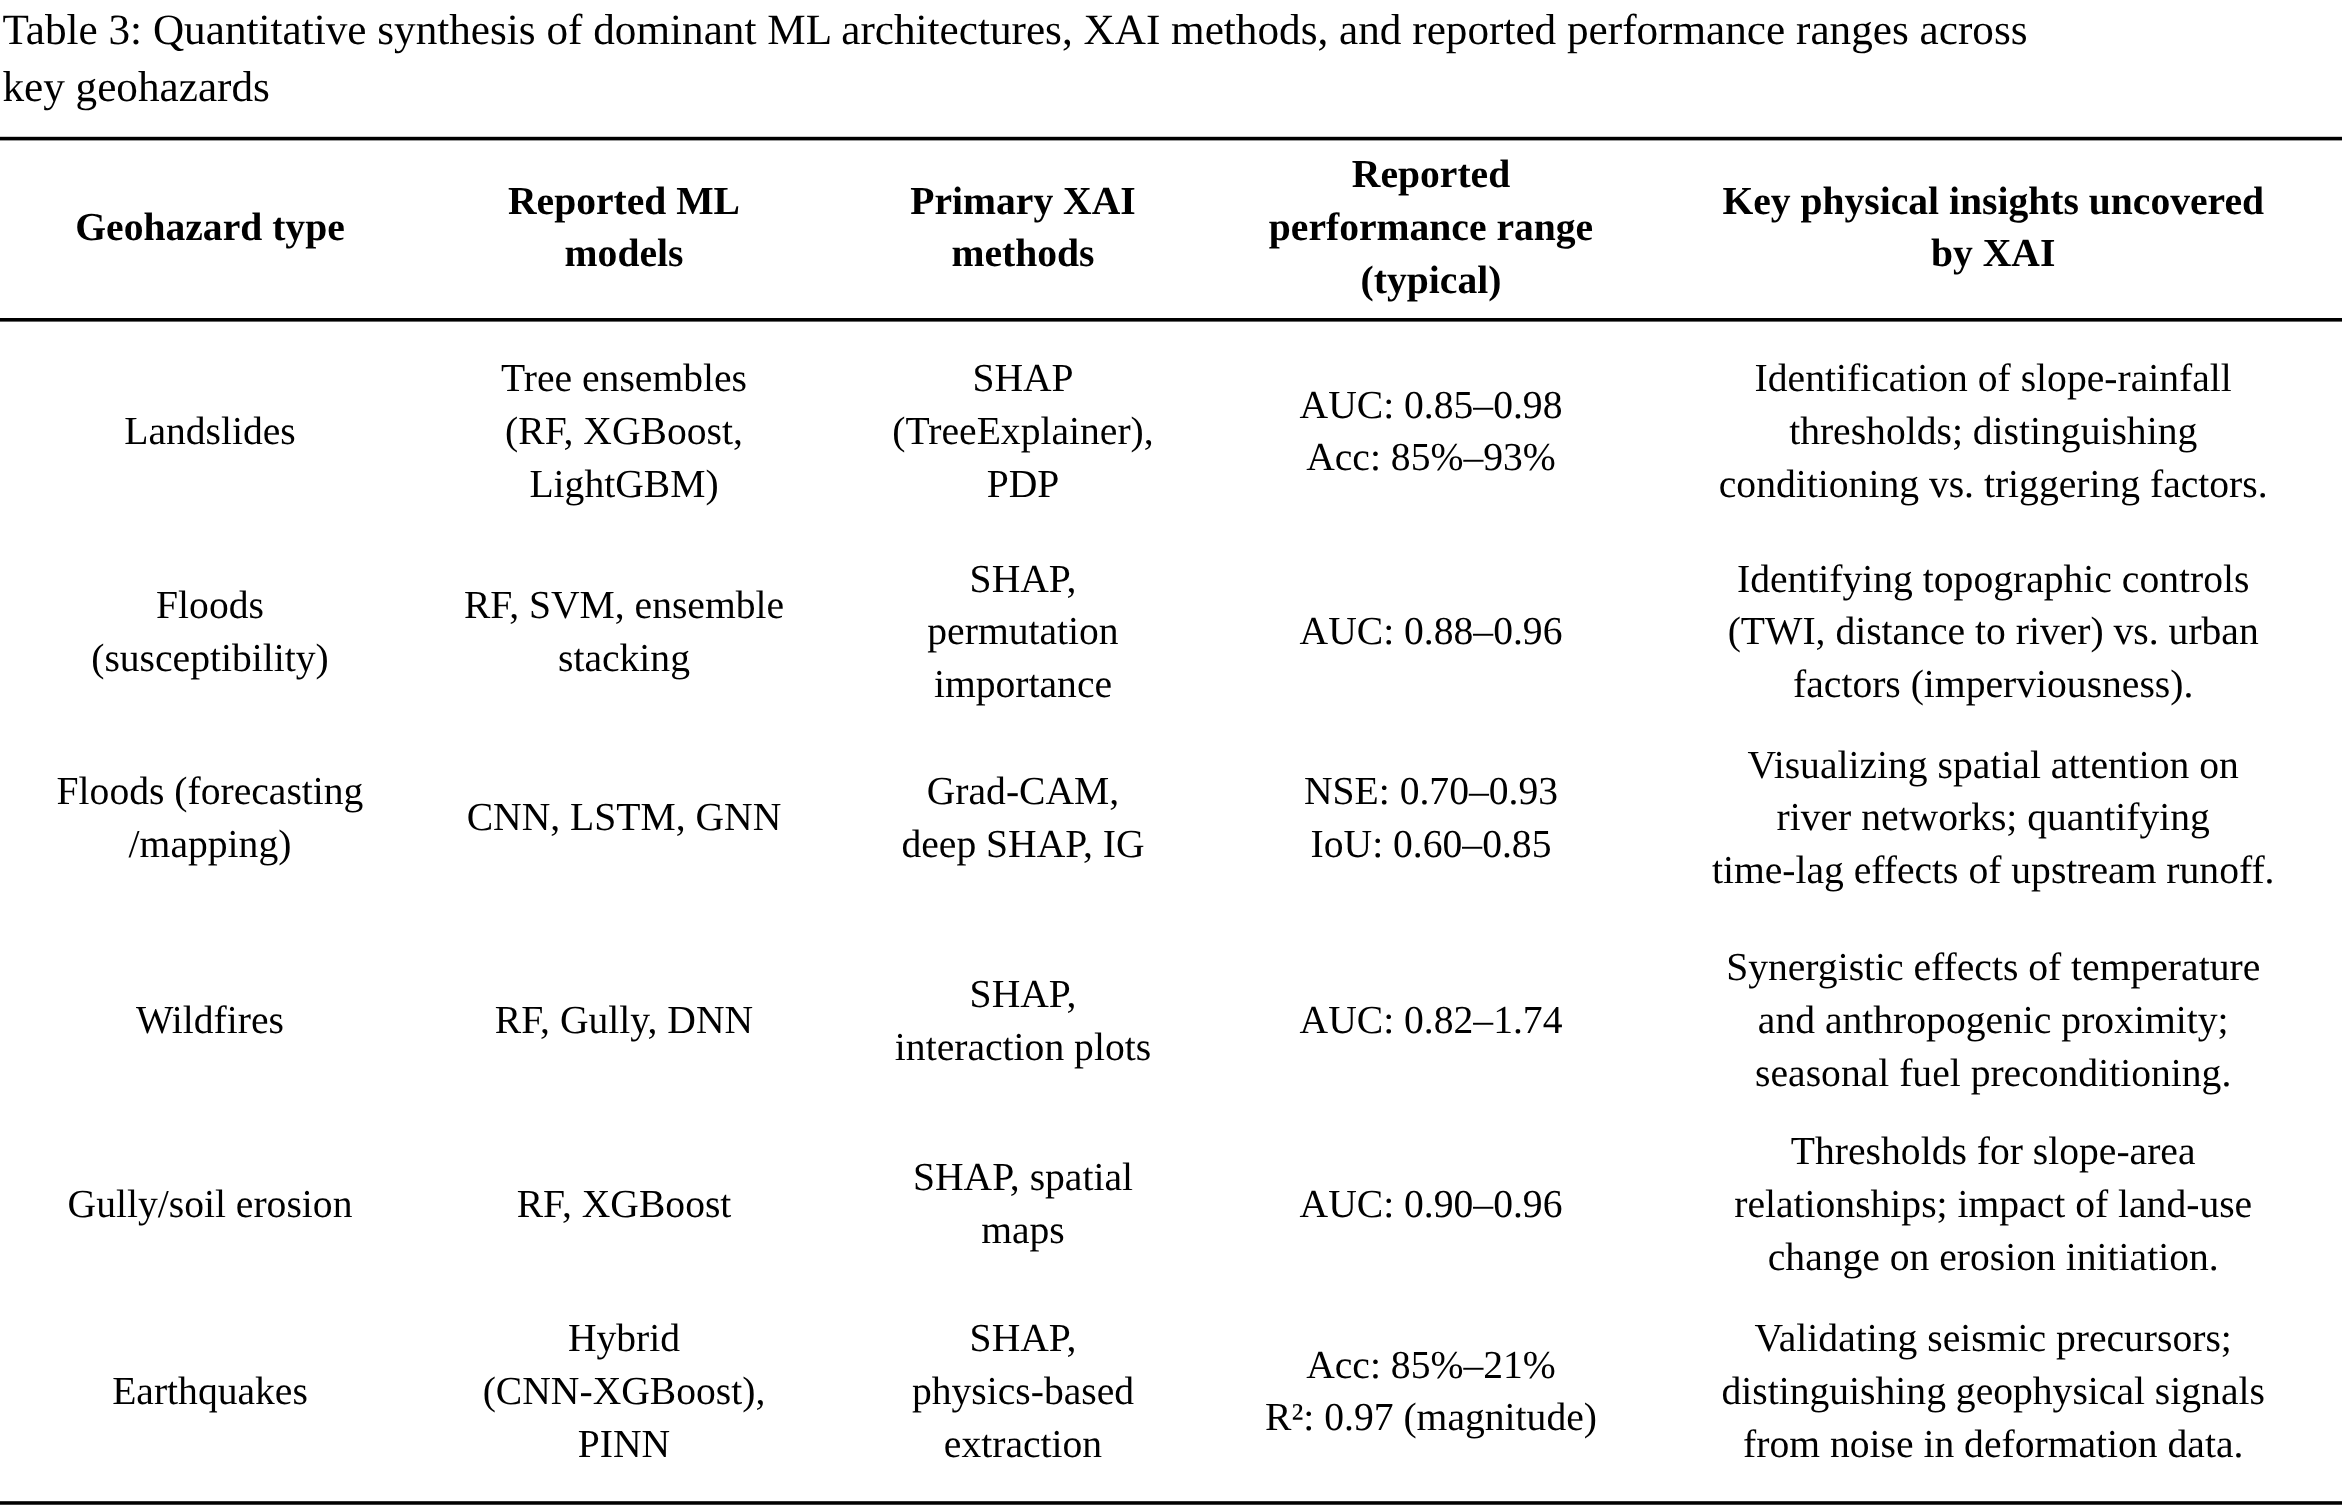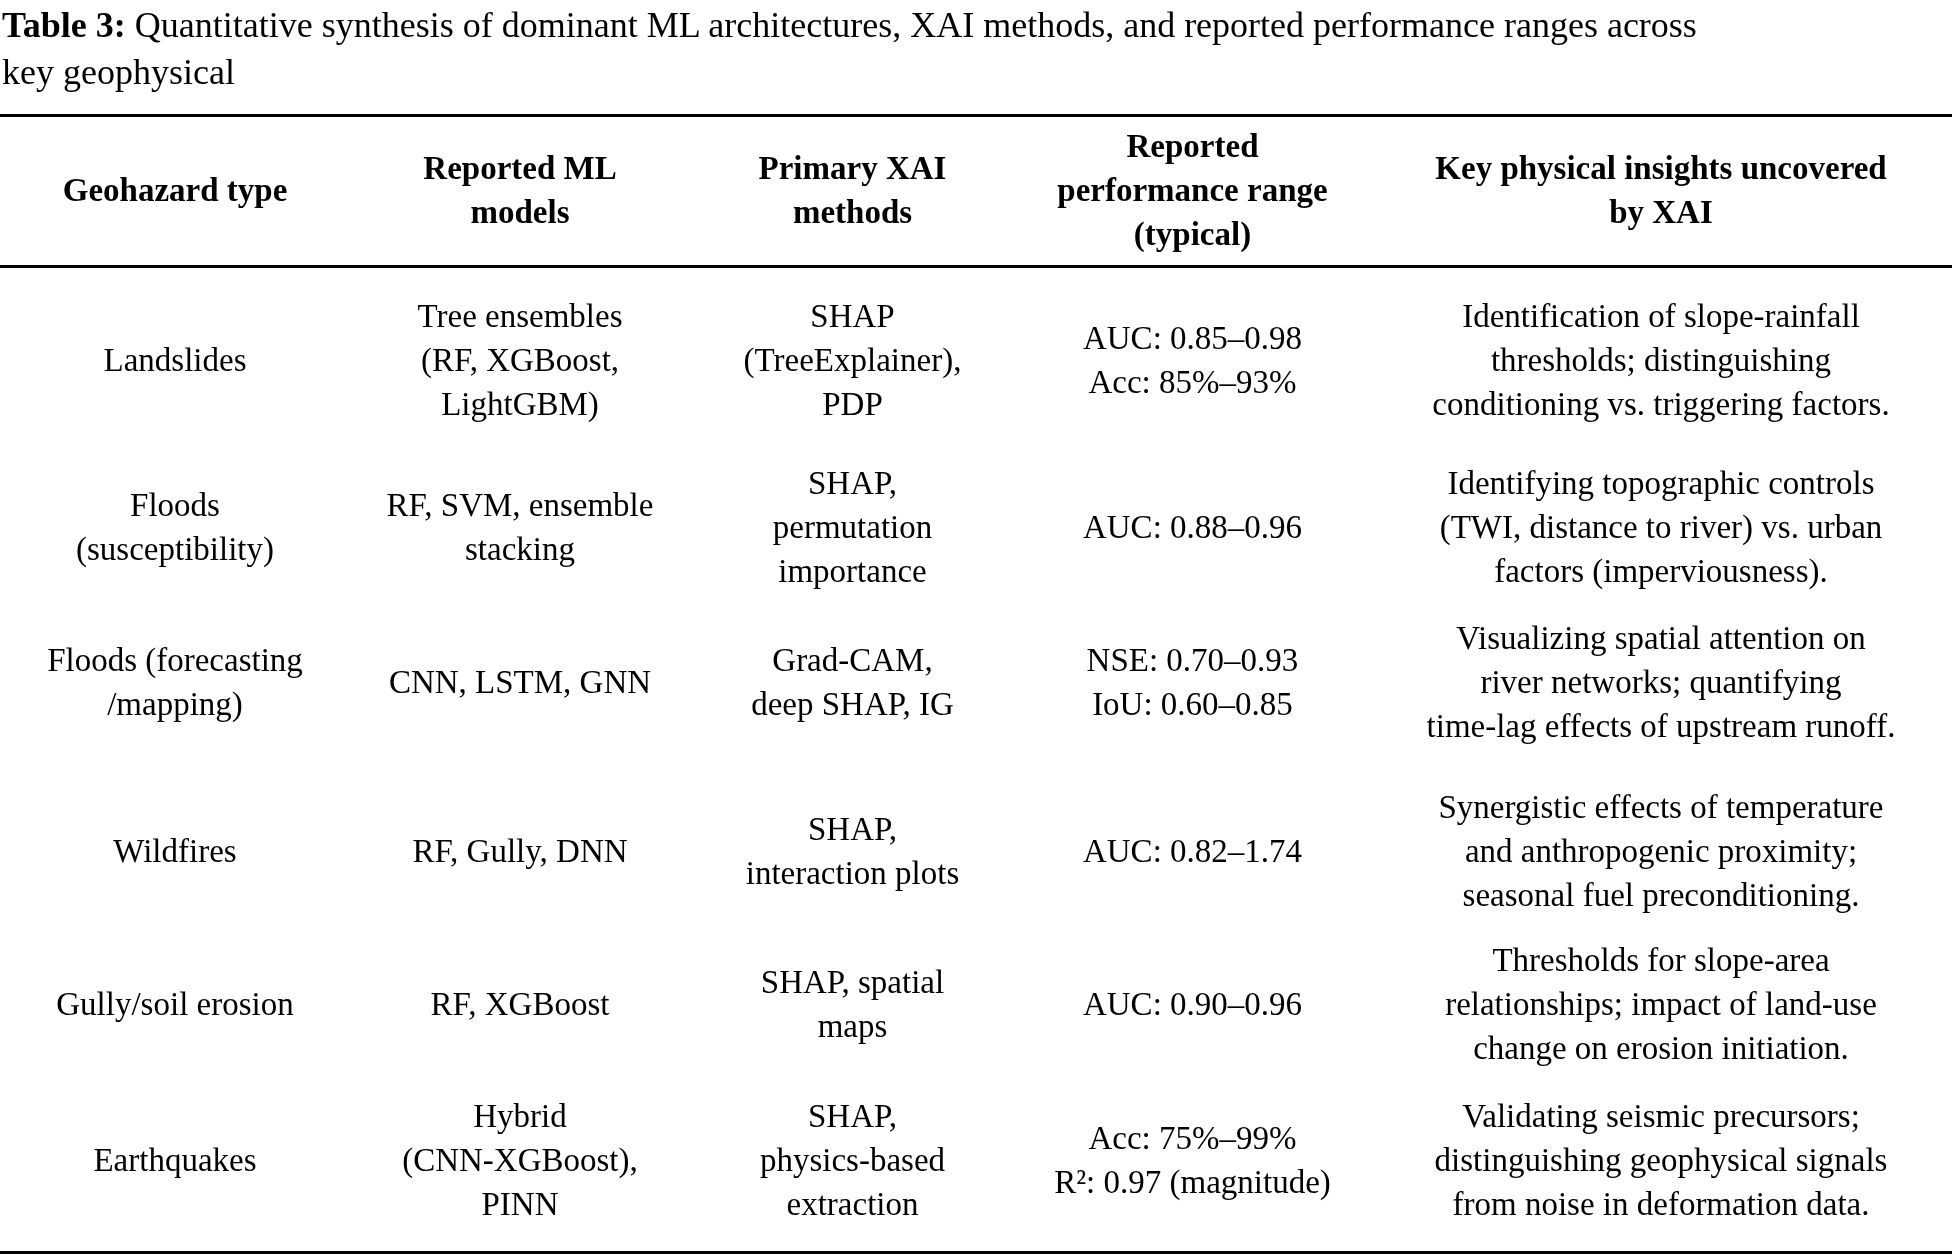--- a/index.html
+++ b/index.html
@@ -7,21 +7,21 @@
     width: 1952px; height: 1254px;
     background: #ffffff; color: #000000;
     font-family: "Liberation Serif", serif;
     overflow: hidden;
   }
   .caption {
     margin: 2px 2px 0 2px;
     font-size: 36px;
     line-height: 1.3;
   }
-  .caption .caption-label { font-weight: bold; }
+  .caption .caption-label { font-weight: normal; }
   table.geo-table {
     width: 1952px;
     border-collapse: collapse;
     table-layout: fixed;
     margin-top: 18px;
     border-top: 3px solid #000;
     border-bottom: 5px solid #000;
   }
   thead tr { height: 151px; }
   thead th {
@@ -40,21 +40,21 @@
   tr.r0 { height: 188px; }
   tr.r1 { height: 148px; }
   tr.r2 { height: 162px; }
   tr.r3 { height: 175px; }
   tr.r4 { height: 113px; }
   tr.r5 { height: 183px; }
 </style>
 </head>
 <body>
 
-<p class="caption"><span class="caption-label">Table 3:</span> <span>Quantitative synthesis of dominant ML architectures, XAI methods, and reported performance ranges across</span><br><span>key geophysical</span></p>
+<p class="caption"><span class="caption-label">Table 3:</span> <span>Quantitative synthesis of dominant ML architectures, XAI methods, and reported performance ranges across</span><br><span>key geohazards</span></p>
 
 <table class="geo-table">
   <colgroup>
     <col style="width:350px">
     <col style="width:340px">
     <col style="width:325px">
     <col style="width:355px">
     <col style="width:582px">
   </colgroup>
   <thead>
@@ -132,20 +132,20 @@
 change on erosion initiation.</td>
     </tr>
     <tr class="r5">
       <td>Earthquakes</td>
       <td>Hybrid
 (CNN-XGBoost),
 PINN</td>
       <td>SHAP,
 physics-based
 extraction</td>
-      <td>Acc: 75%–99%
+      <td>Acc: 85%–21%
 R²: 0.97 (magnitude)</td>
       <td>Validating seismic precursors;
 distinguishing geophysical signals
 from noise in deformation data.</td>
     </tr>
   </tbody>
 </table>
 
 </body></html>

